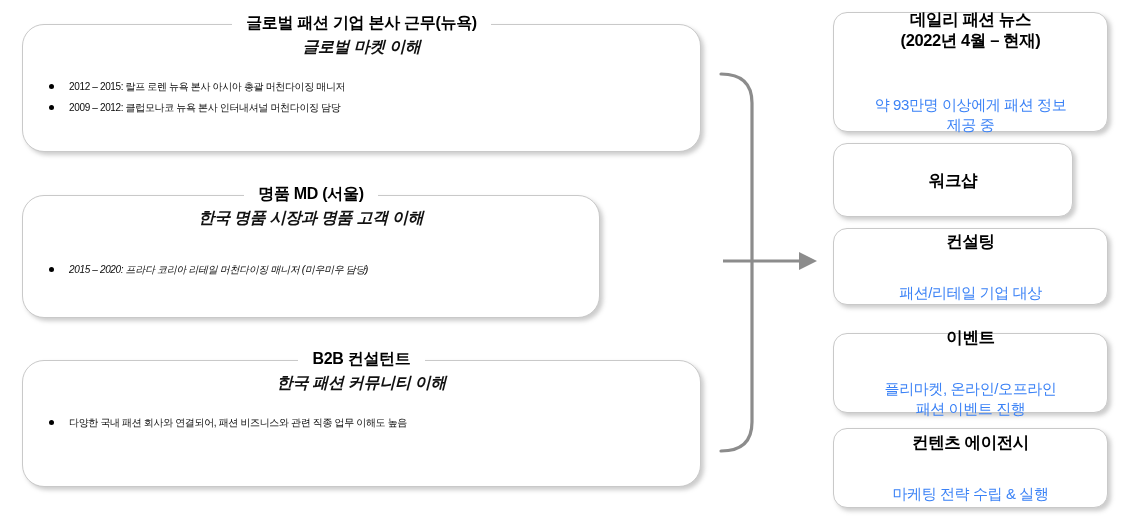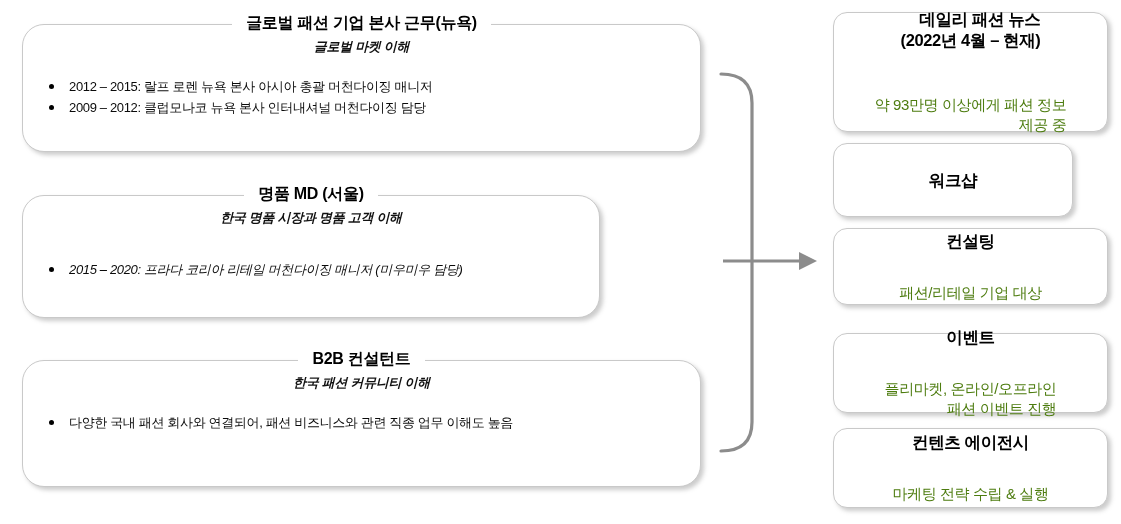--- a/index.html
+++ b/index.html
@@ -52,37 +52,37 @@
     line-height: 21px;
     letter-spacing: -0.3px;
     color: #000000;
     white-space: nowrap;
   }
 
   .box-sub {
     text-align: center;
     font-style: italic;
     font-weight: bold;
-    font-size: 13px;
+    font-size: 16px;
     line-height: 20px;
     letter-spacing: -0.3px;
     margin-top: 12px;
     color: #111111;
   }
 
   
   .bullets {
     margin: 0;
     padding: 0;
     list-style: none;
   }
   .bullets li {
     position: relative;
     padding-left: 30px;
-    font-size: 13px;
+    font-size: 10px;
     line-height: 20px;
     letter-spacing: -0.35px;
     color: #0a0a0a;
     margin-bottom: 1px;
   }
   .bullets li .dot {
     position: absolute;
     left: 10px;
     top: 7px;
     width: 5px;
@@ -91,37 +91,37 @@
     background: #000000;
   }
 
   
   .act-box {
     border-radius: 14px;
     display: flex;
     flex-direction: column;
     align-items: center;
     justify-content: center;
-    text-align: right;
+    text-align: center;
     padding: 4px 8px;
     gap: 31px;
   }
   .act-title {
     font-weight: bold;
     font-size: 16.5px;
     line-height: 21px;
     letter-spacing: -0.4px;
     color: #000000;
     white-space: pre-line;
   }
   .act-desc {
     font-size: 15px;
     line-height: 20px;
     letter-spacing: -0.4px;
-    color: #4d7c0f;
+    color: #3b82f6;
     white-space: pre-line;
   }
   .act-box.spaced .act-desc { margin-top: 13px; }
 
   
   #connector {
     position: absolute;
     left: 705px;
     top: 55px;
     width: 130px;

